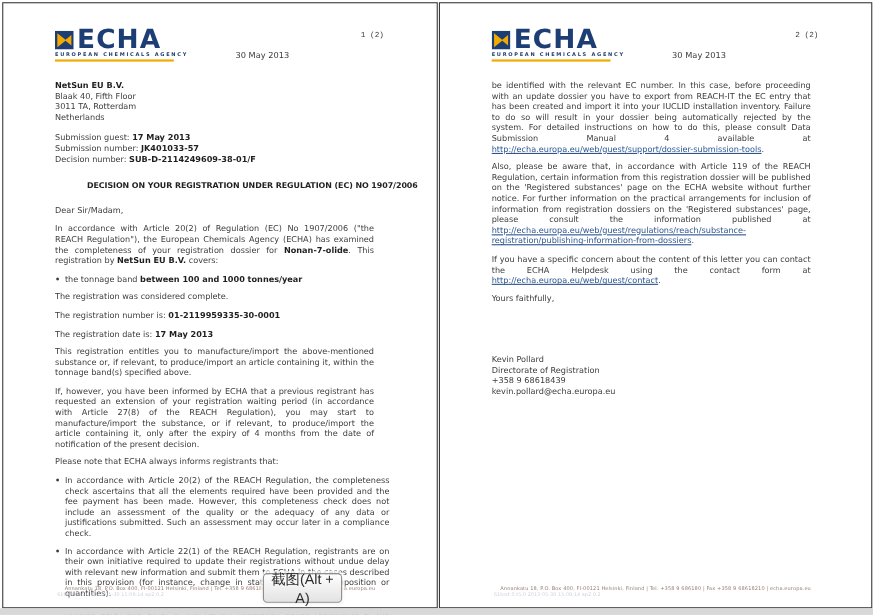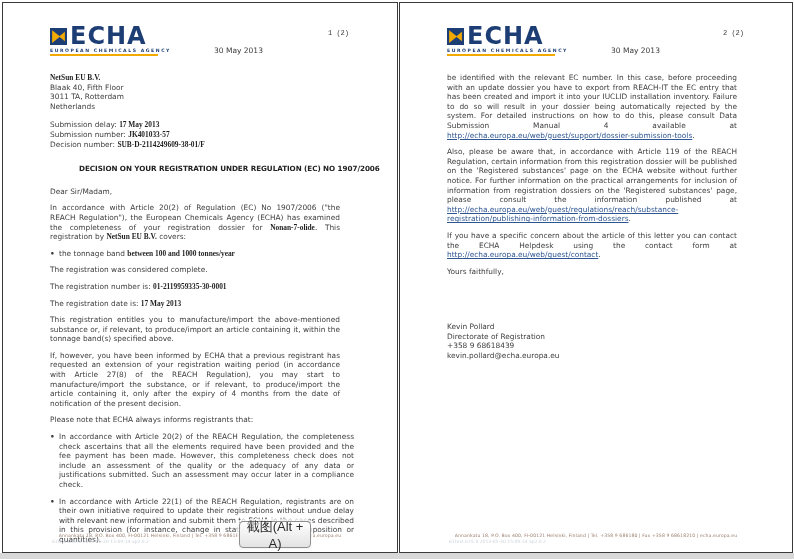--- a/index.html
+++ b/index.html
@@ -23,21 +23,21 @@
   .logo-sub{font-size:4.6px;font-weight:bold;color:#1d3e75;letter-spacing:1.55px;margin-top:2.5px;white-space:nowrap;}
   .logo-rule{height:1.5px;background:#f2a900;width:108px;margin-top:1.5px;}
   .letter-date{position:absolute;left:211px;top:43px;font-size:7.5px;color:#3b3b3b;}
   .page-num{position:absolute;right:48px;top:26px;font-size:7px;color:#3b3b3b;font-family:Liberation Mono, monospace;}
   
   .content{
     position:absolute;top:70px;left:47px;width:304px;
     font-size:7.4px;line-height:9.6px;color:#3d3d3d;text-align:justify;
   }
   .content p{margin:0 14px 7px 0;}
-  b{color:#1f1f1f;font-family:Liberation Serif, serif;}
+  b{color:#1f1f1f;}
   .recipient{margin-bottom:9px;text-align:left;}
   .meta{margin-bottom:15px;text-align:left;}
   .title{font-weight:bold;color:#222;white-space:nowrap;font-size:7.2px;letter-spacing:-0.05px;margin-bottom:13px !important;padding-left:29px;}
   .bullet{display:flex;margin:0 0 7px 0;}
   .bullet .dot{width:9px;flex:0 0 9px;font-weight:bold;}
   .bullet .bt{flex:1;text-align:justify;}
   .link{color:#2d5591;text-decoration:underline;overflow-wrap:anywhere;cursor:pointer;}
   .signature{margin-top:46px;text-align:left;}
   .footer{
     position:absolute;bottom:14px;left:0;width:100%;text-align:center;
@@ -77,21 +77,21 @@
 
   <div class="content">
     <div class="recipient">
       <div><b>NetSun EU B.V.</b></div>
       <div>Blaak 40, Fifth Floor</div>
       <div>3011 TA, Rotterdam</div>
       <div>Netherlands</div>
     </div>
 
     <div class="meta">
-      <div><span>Submission delay: </span><b>17 May 2013</b></div>
+      <div><span>Submission guest: </span><b>17 May 2013</b></div>
       <div><span>Submission number: </span><b>JK401033-57</b></div>
       <div><span>Decision number: </span><b>SUB-D-2114249609-38-01/F</b></div>
     </div>
 
     <p class="title">DECISION ON YOUR REGISTRATION UNDER REGULATION (EC) NO 1907/2006</p>
 
     <p>Dear Sir/Madam,</p>
 
     <p><span>In accordance with Article 20(2) of Regulation (EC) No 1907/2006 ("the REACH Regulation"), the European Chemicals Agency (ECHA) has examined the completeness of your registration dossier for </span><b>Nonan-7-olide</b><span>. This registration by </span><b>NetSun EU B.V.</b><span> covers:</span></p>
 
@@ -145,21 +145,21 @@
     <div class="logo-rule"></div>
   </div>
   <div class="letter-date">30 May 2013</div>
   <div class="page-num">2 (2)</div>
 
   <div class="content">
     <p><span>be identified with the relevant EC number. In this case, before proceeding with an update dossier you have to export from REACH-IT the EC entry that has been created and import it into your IUCLID installation inventory. Failure to do so will result in your dossier being automatically rejected by the system. For detailed instructions on how to do this, please consult Data Submission Manual 4 available at </span><span class="link">http://echa.europa.eu/web/guest/support/dossier-submission-tools</span><span>.</span></p>
 
     <p><span>Also, please be aware that, in accordance with Article 119 of the REACH Regulation, certain information from this registration dossier will be published on the 'Registered substances' page on the ECHA website without further notice. For further information on the practical arrangements for inclusion of information from registration dossiers on the 'Registered substances' page, please consult the information published at </span><span class="link">http://echa.europa.eu/web/guest/regulations/reach/substance-registration/publishing-information-from-dossiers</span><span>.</span></p>
 
-    <p><span>If you have a specific concern about the article of this letter you can contact the ECHA Helpdesk using the contact form at </span><span class="link">http://echa.europa.eu/web/guest/contact</span><span>.</span></p>
+    <p><span>If you have a specific concern about the content of this letter you can contact the ECHA Helpdesk using the contact form at </span><span class="link">http://echa.europa.eu/web/guest/contact</span><span>.</span></p>
 
     <p>Yours faithfully,</p>
 
     <div class="signature">
       <div>Kevin Pollard</div>
       <div>Directorate of Registration</div>
       <div>+358 9 68618439</div>
       <div>kevin.pollard@echa.europa.eu</div>
     </div>
   </div>

